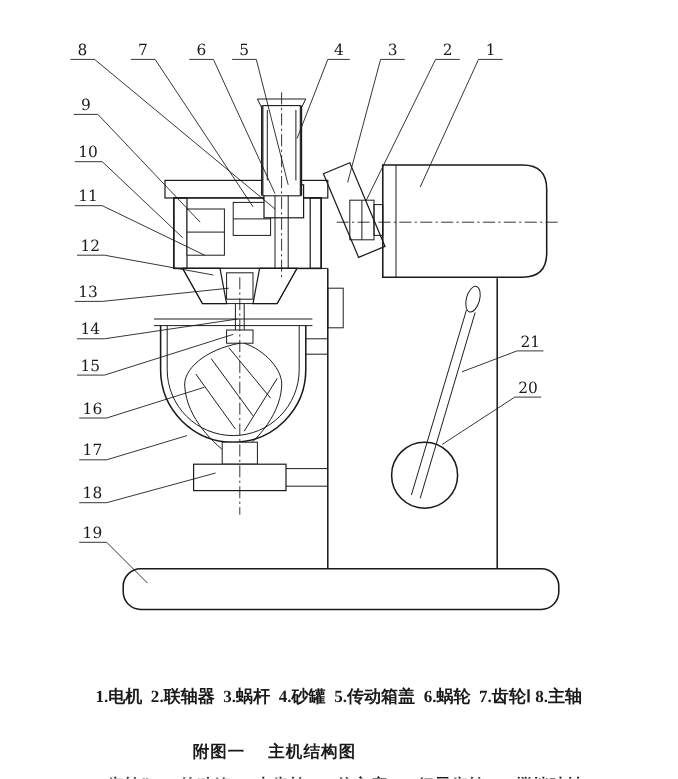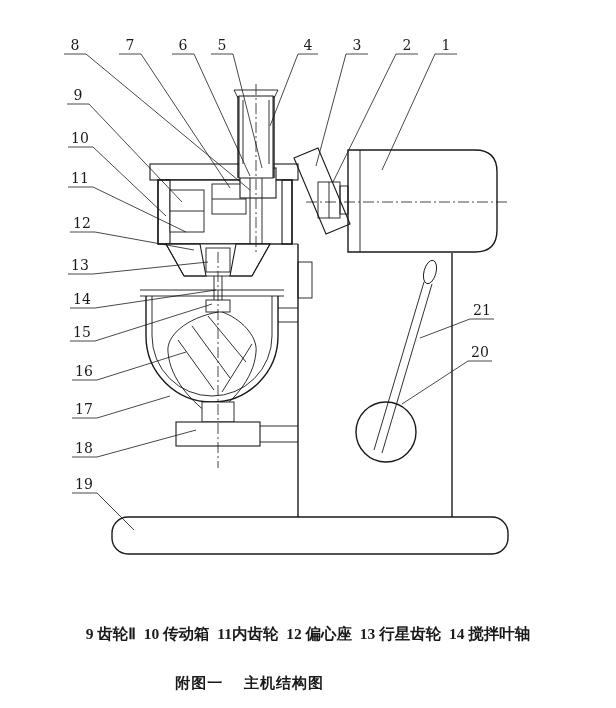--- a/index.html
+++ b/index.html
@@ -177,19 +177,20 @@
       <text class="num" x="84" y="376">16</text>
       <text class="num" x="84" y="414">17</text>
       <text class="num" x="84" y="453">18</text>
       <text class="num" x="84" y="489">19</text>
       <text class="num" x="480" y="357">20</text>
       <text class="num" x="482" y="315">21</text>
     </g>
   </svg>
 
   <div class="legend">
+    <div>1.电机  2.联轴器  3.蜗杆  4.砂罐  5.传动箱盖  6.蜗轮  7.齿轮Ⅰ 8.主轴</div>
     <div>9 齿轮Ⅱ  10 传动箱  11内齿轮  12 偏心座  13 行星齿轮  14 搅拌叶轴</div>
     
   </div>
 
   <div class="caption">附图一　 主机结构图</div>
 
 </div>
 
 </body></html>

